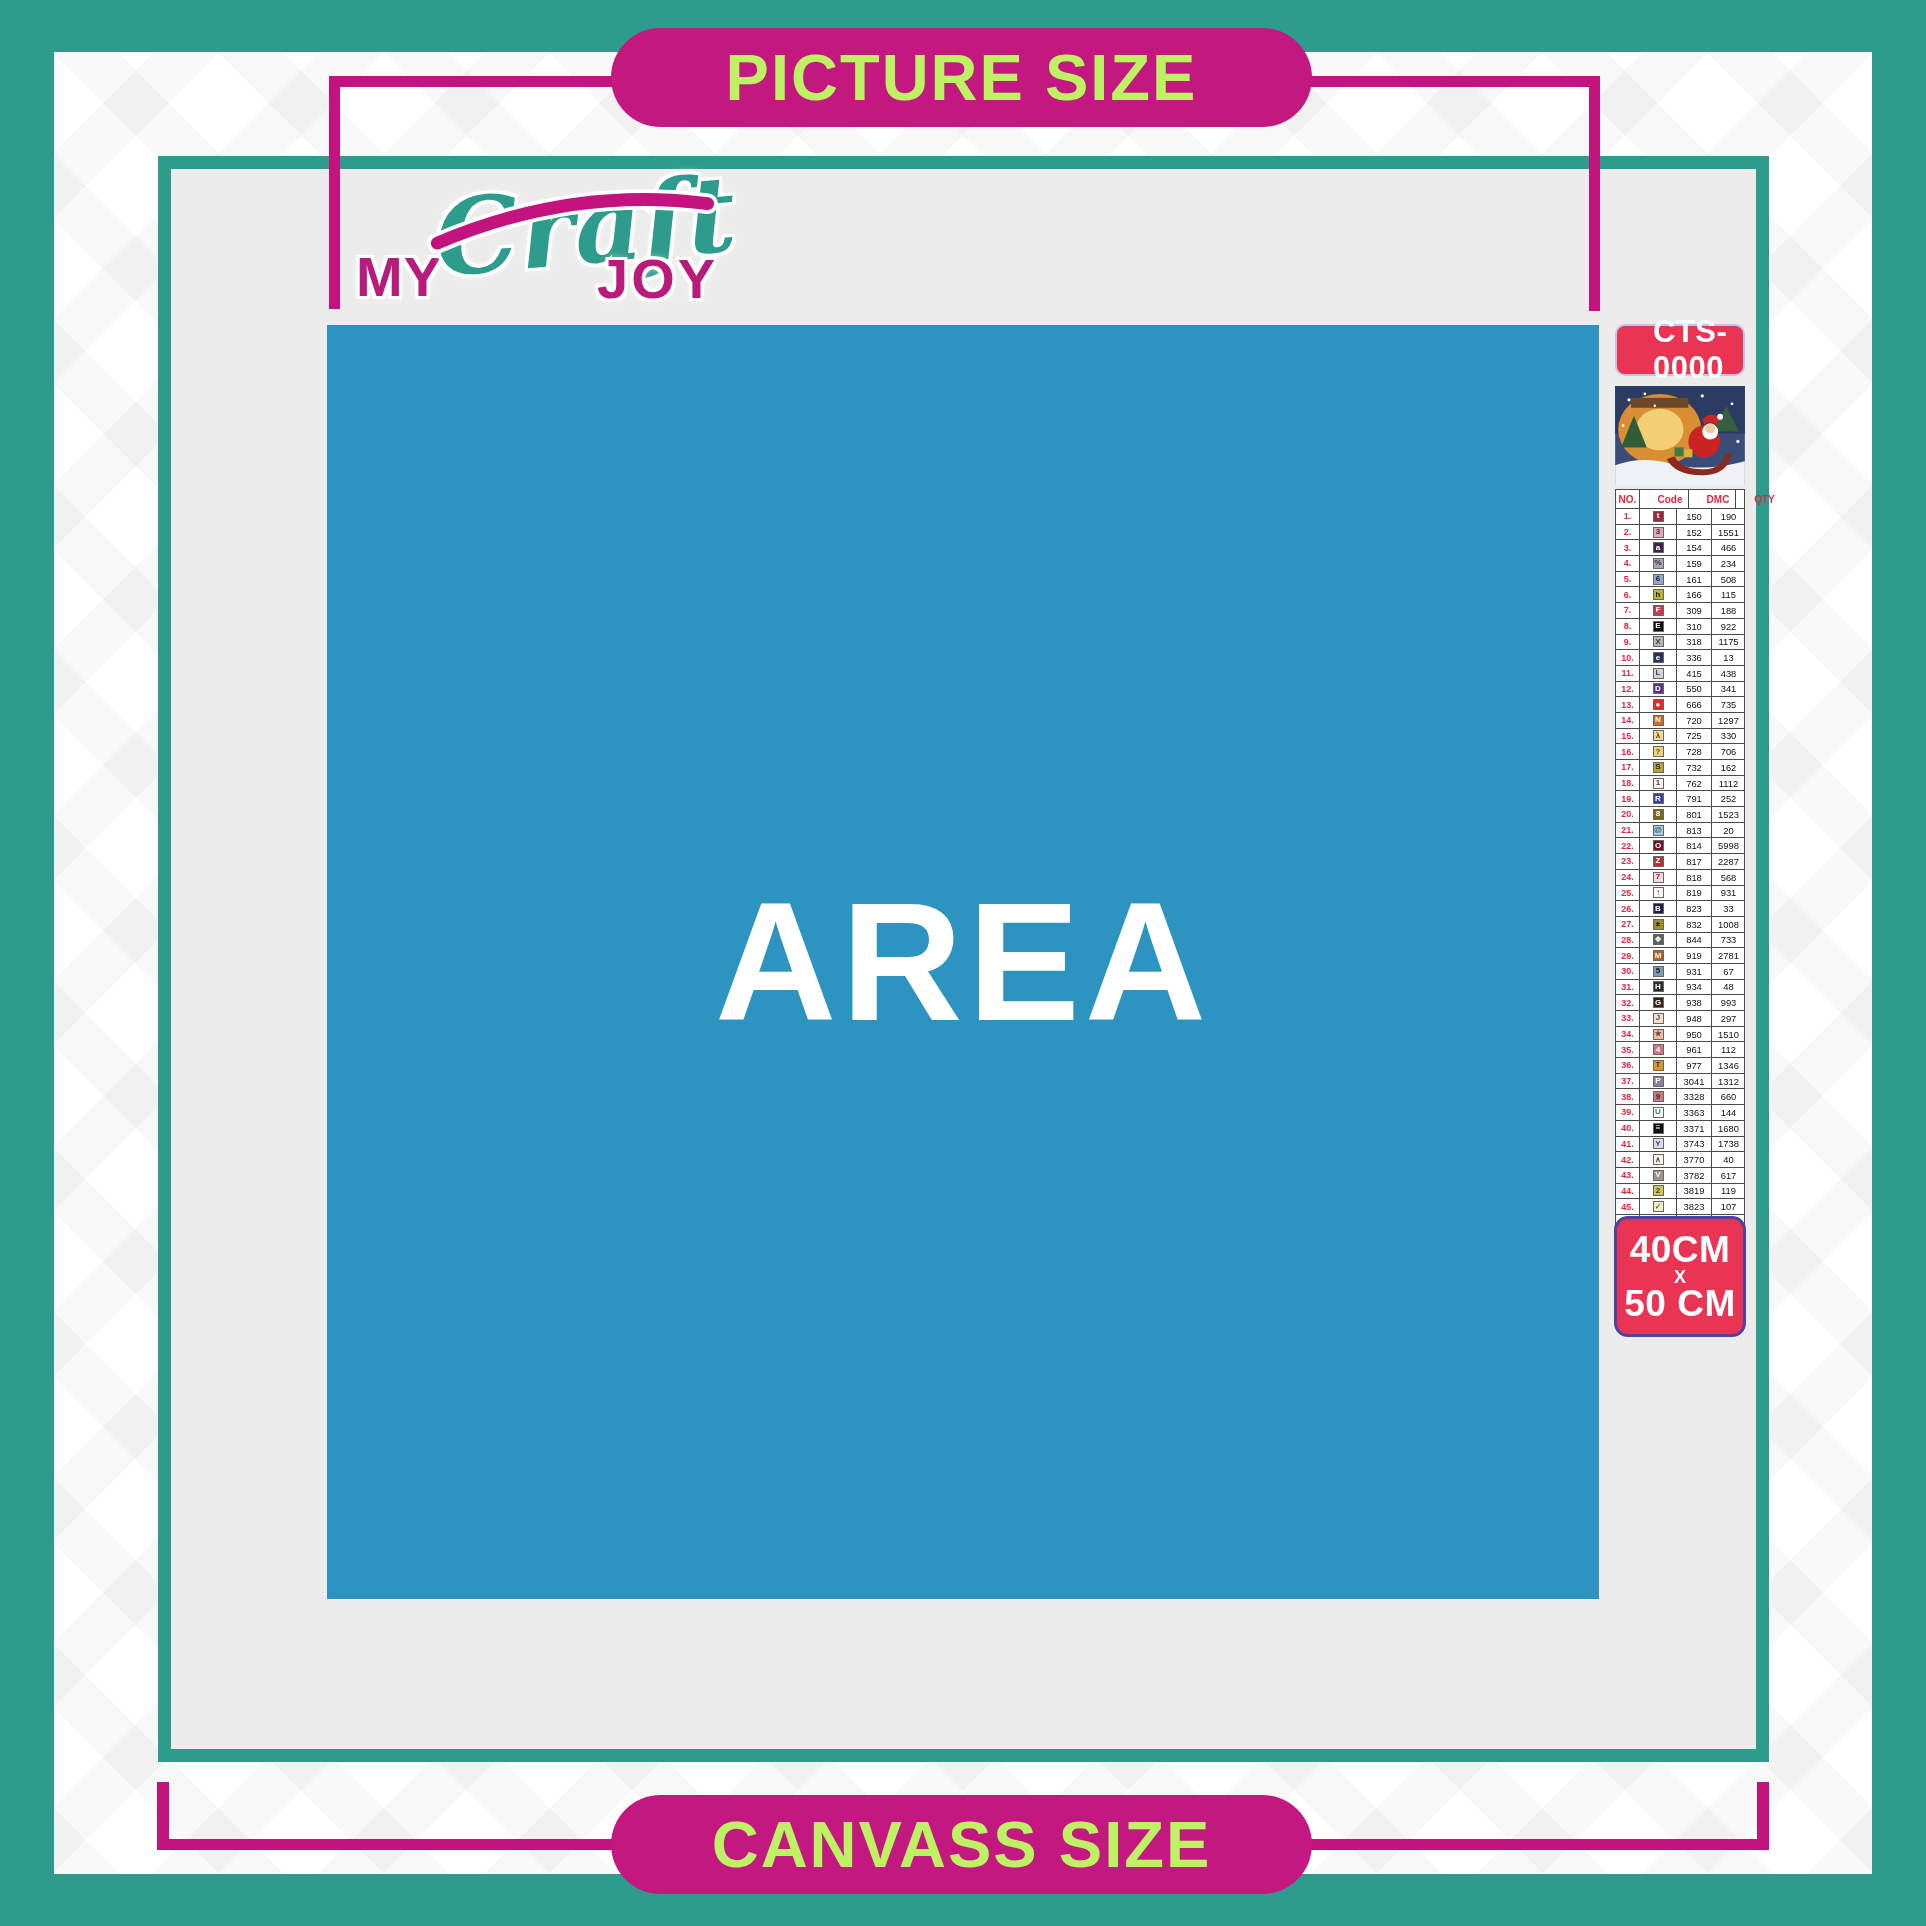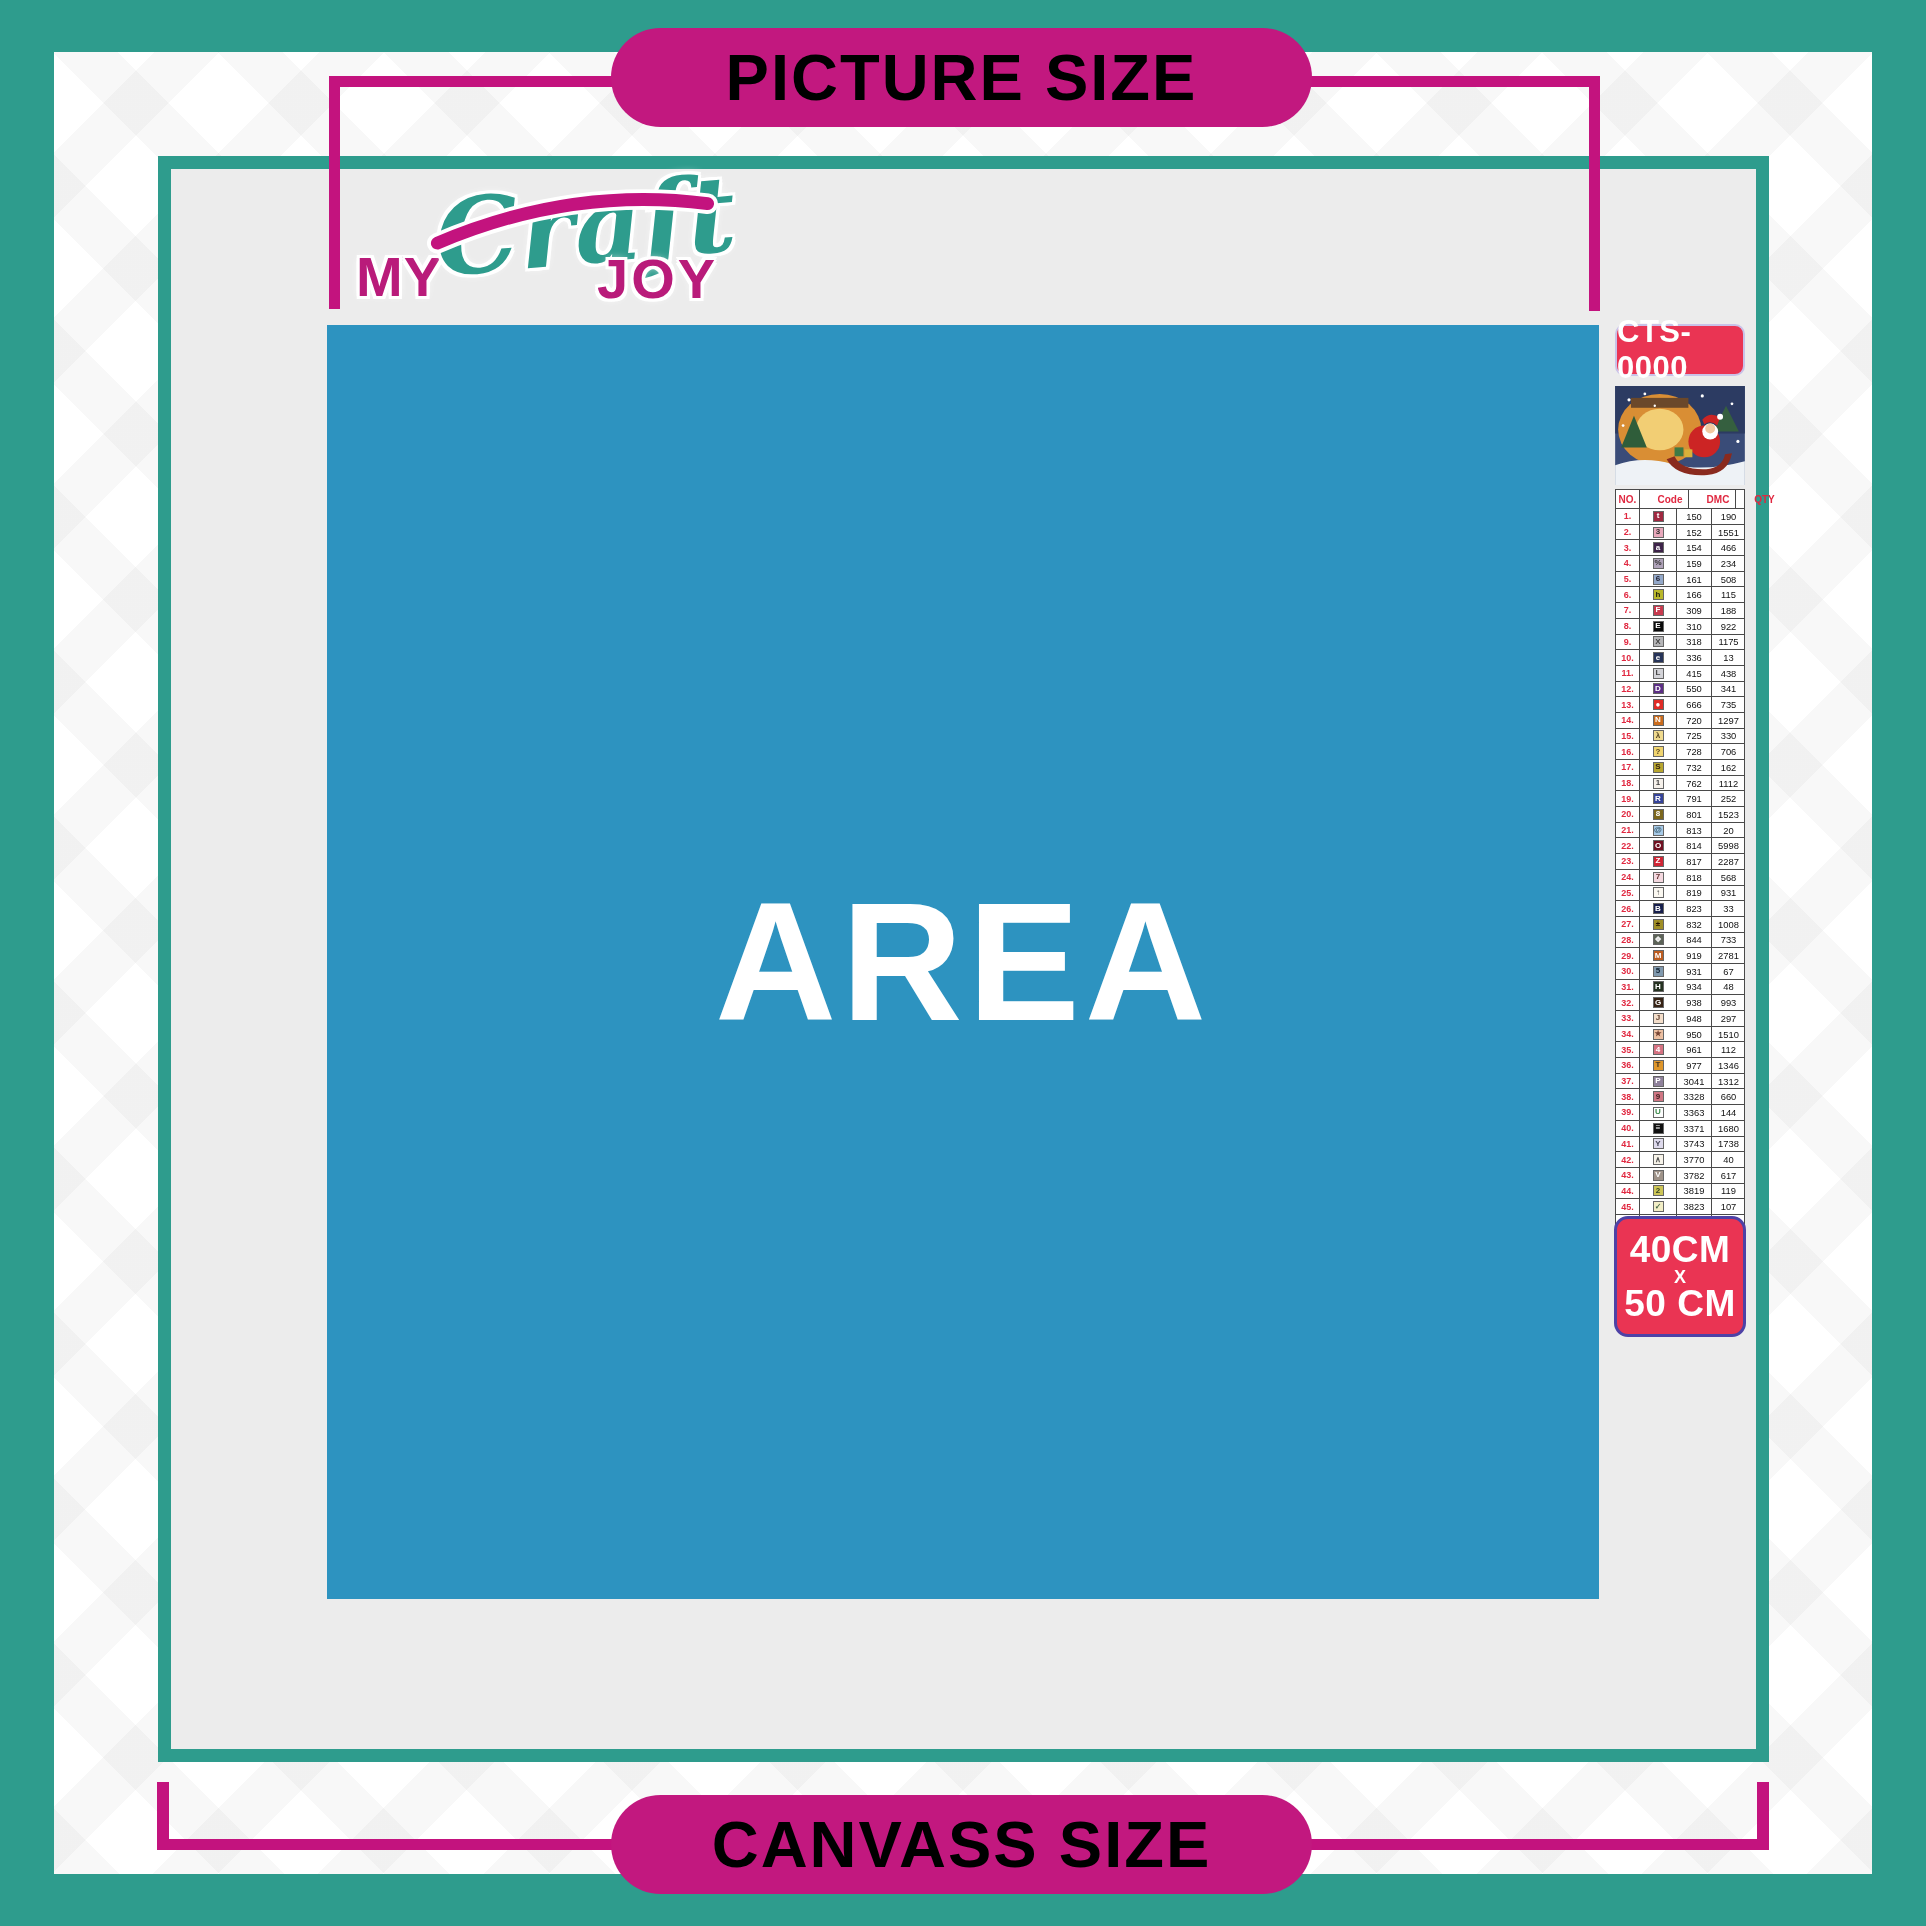--- a/index.html
+++ b/index.html
@@ -29,21 +29,21 @@
   .mline.top-vr { left:1589px; top:76px;   width:11px;   height:235px; }
   .mline.bot-h  { left:163px;  top:1839px; width:1600px; height:11px; }
   .mline.bot-vl { left:157px;  top:1782px; width:12px;   height:68px; }
   .mline.bot-vr { left:1757px; top:1782px; width:12px;   height:68px; }
 
   
   .pill {
     position:absolute; left:611px; width:701px; height:99px;
     background:#C2187F; border-radius:51px;
     display:flex; align-items:center; justify-content:center;
-    color:#000000; font-weight:800; font-size:65px; letter-spacing:2px; white-space:nowrap;
+    color:#bef264; font-weight:800; font-size:65px; letter-spacing:2px; white-space:nowrap;
   }
   .pill.top { top:28px; }
   .pill.bottom { top:1795px; }
 
   
   .blue-area {
     position:absolute; left:327px; top:325px; width:1272px; height:1274px;
     background:#2D93C0; display:flex; flex-direction:column;
     align-items:center; justify-content:center;
   }
@@ -65,21 +65,21 @@
     text-shadow:3px 0 0 #fff,-3px 0 0 #fff,0 3px 0 #fff,0 -3px 0 #fff,
                 3px 3px 0 #fff,-3px -3px 0 #fff,3px -3px 0 #fff,-3px 3px 0 #fff,0 0 10px #fff;
   }
   .swoosh { position:absolute; left:75px; top:4px; }
 
   
   .cts-label {
     position:absolute; left:1615px; top:324px; width:130px; height:52px;
     background:#EA3453; border:2px solid #C9C2E8; border-radius:10px; box-sizing:border-box;
     display:flex; align-items:center; justify-content:center;
-    color:#fff; font-weight:800; font-size:31px; letter-spacing:0.5px;
+    color:#fff; font-weight:800; font-size:31px; letter-spacing:0.5px;padding-left:36px;
   }
   .thumb { position:absolute; left:1615px; top:386px; width:130px; height:99px; }
 
   .legend {
     position:absolute; left:1615px; top:489px; width:130px;
     background:#ffffff; border:1px solid #4a4a4a; box-sizing:border-box;
   }
   .lrow { display:grid; grid-template-columns:24px 37px 35px 33px; border-bottom:1px solid #4a4a4a; }
   .lrow:last-child { border-bottom:none; }
   .lrow.head { height:18px;gap:12px; }

